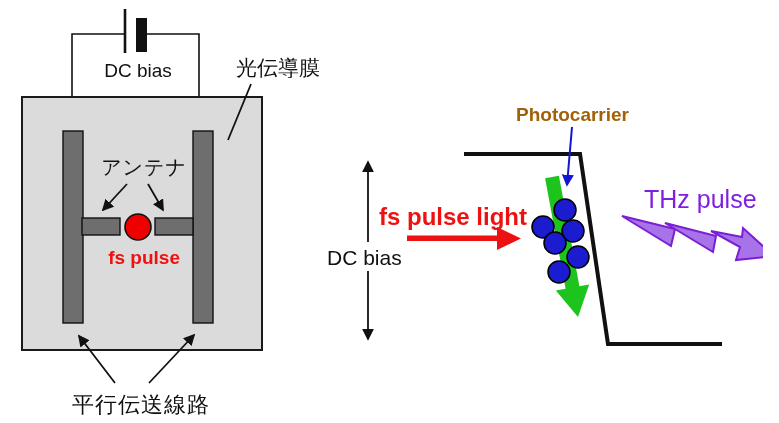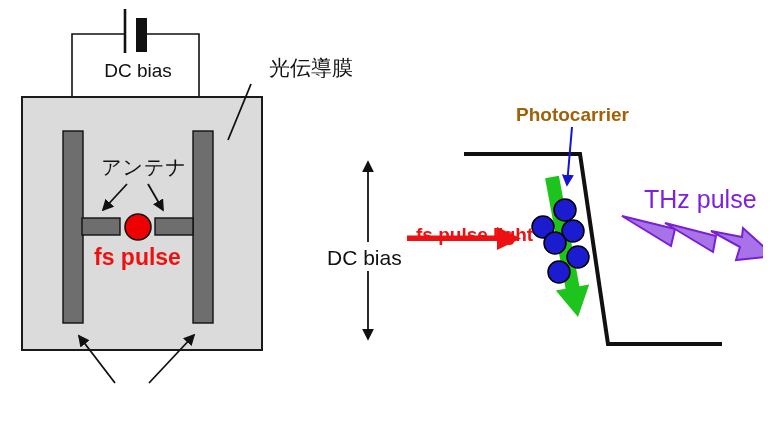--- a/index.html
+++ b/index.html
@@ -7,28 +7,28 @@
     position:relative;
     width:763px;height:423px;
     background:#ffffff;
     font-family:"Liberation Sans", sans-serif;
     overflow:hidden;
   }
   .figure svg{position:absolute;left:0;top:0;}
   .lbl{position:absolute;white-space:nowrap;color:#111;}
   
   .dc-bias-left{left:96px;top:60px;width:84px;font-size:19px;text-align:center;}
-  .film-label{left:236px;top:54px;font-size:21px;margin-left:33px;}
+  .film-label{left:236px;top:54px;font-size:21px;}
   .antenna-label{left:99px;top:154px;width:88px;font-size:20px;letter-spacing:1px;text-align:right;}
-  .fs-left{left:94px;top:244px;width:86px;text-align:left;font-size:23px;font-weight:bold;
+  .fs-left{left:94px;top:244px;width:86px;text-align:right;font-size:19px;font-weight:bold;
            color:#ee1111;line-height:27px;}
   .transmission-label{left:72px;top:390px;font-size:22px;letter-spacing:1px;}
   
   .dc-bias-right{left:327px;top:246px;font-size:21px;}
-  .fs-right{left:416px;top:203px;font-size:19px;font-weight:bold;color:#ee1111;margin-top:21px;}
+  .fs-right{left:379px;top:203px;font-size:24px;font-weight:bold;color:#ee1111;}
   .photocarrier-label{left:516px;top:104px;font-size:19px;font-weight:bold;color:#a16207;}
   .thz-label{left:644px;top:185px;font-size:25px;font-weight:normal;color:#7f1fe0;}
   .transient-label{left:470px;top:319px;width:166px;text-align:center;
                    font-size:20px;font-weight:bold;color:#1ec41e;line-height:26px;}
   
   .wire{stroke:#111;stroke-width:1.6;fill:none;}
   .thick-line{stroke:#111;stroke-width:4;fill:none;stroke-linejoin:miter;}
   .thin-arrow{stroke:#111;stroke-width:1.8;fill:none;}
   .substrate{fill:#dbdbdb;stroke:#1a1a1a;stroke-width:2;}
   .electrode{fill:#6e6e6e;stroke:#111;stroke-width:1.4;}
@@ -111,19 +111,20 @@
       </g>
     </g>
   </svg>
 
   <div class="lbl dc-bias-left">DC bias</div>
   <div class="lbl film-label">光伝導膜</div>
   <div class="lbl antenna-label">アンテナ</div>
   <div class="lbl fs-left">
     <div>fs pulse</div>
   </div>
+  <div class="lbl transmission-label">平行伝送線路</div>
 
   <div class="lbl dc-bias-right">DC bias</div>
   <div class="lbl fs-right">fs pulse light</div>
   <div class="lbl photocarrier-label">Photocarrier</div>
   <div class="lbl thz-label">THz pulse</div>
 
 </div>
 
 </body></html>

